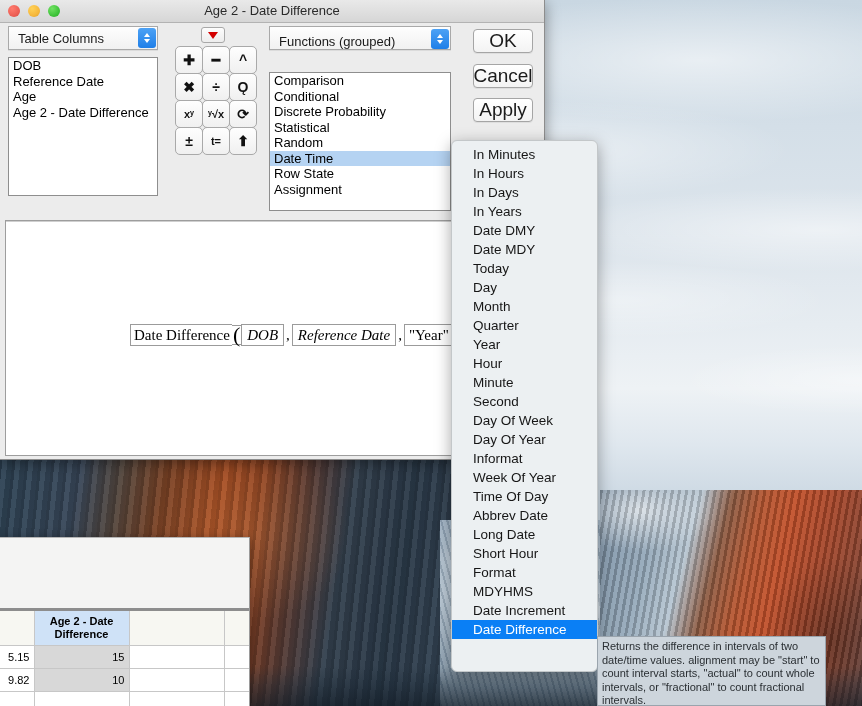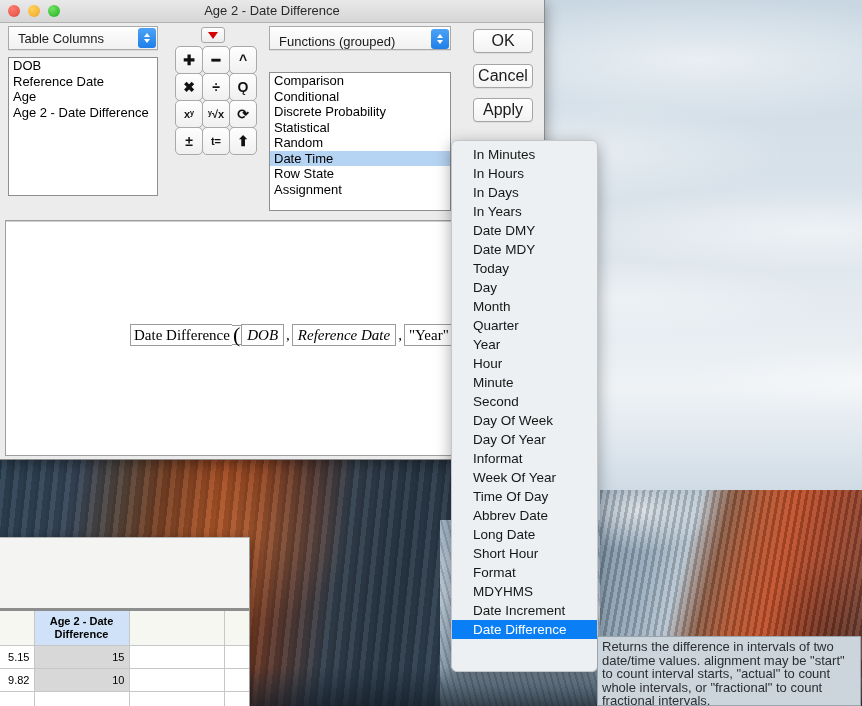--- a/index.html
+++ b/index.html
@@ -202,21 +202,21 @@
     font-size:14px; color:#111; font-weight:bold;
     line-height:1;
   }
   .key.small { font-size:11px; }
 
   
   .actbtn {
     position:absolute; left:473px; width:58px; height:22px;
     background: linear-gradient(180deg,#ffffff,#f3f3f3);
     border:1px solid #a5a5a5; border-radius:4px;
-    font-size:16px; color:#1b1b1b;
+    font-size:19px; color:#1b1b1b;
     display:flex; align-items:center; justify-content:center;
     box-shadow:0 1px 0 rgba(0,0,0,.06);
   }
   #btn-ok { top:29px; }
   #btn-cancel { top:64px; }
   #btn-apply { top:98px; }
 
   
   #formula-area {
     position:absolute; left:5px; top:220px; width:533px; height:234px;
@@ -254,25 +254,25 @@
   #submenu .mi {
     height:19px; line-height:19px;
     padding:0 8px 0 21px;
     font-size:13.5px; color:#161616;
     white-space:nowrap;
   }
   #submenu .mi.selected { background:#0a7ff5; color:#fff; }
 
   
   #tooltip {
-    position:absolute; left:597px; top:636px; width:264px; height:70px;
+    position:absolute; left:597px; top:636px; width:229px; height:70px;
     background:#cdd5dc;
     border:1px solid #9aa4ad;
     color:#2a2f33;
-    font-size:13px;
+    font-size:11px;
     line-height:13.5px;
     padding:3px 4px;
     box-sizing:border-box;
   }
 </style>
 </head>
 <body>
 
 <div id="screen">
 

